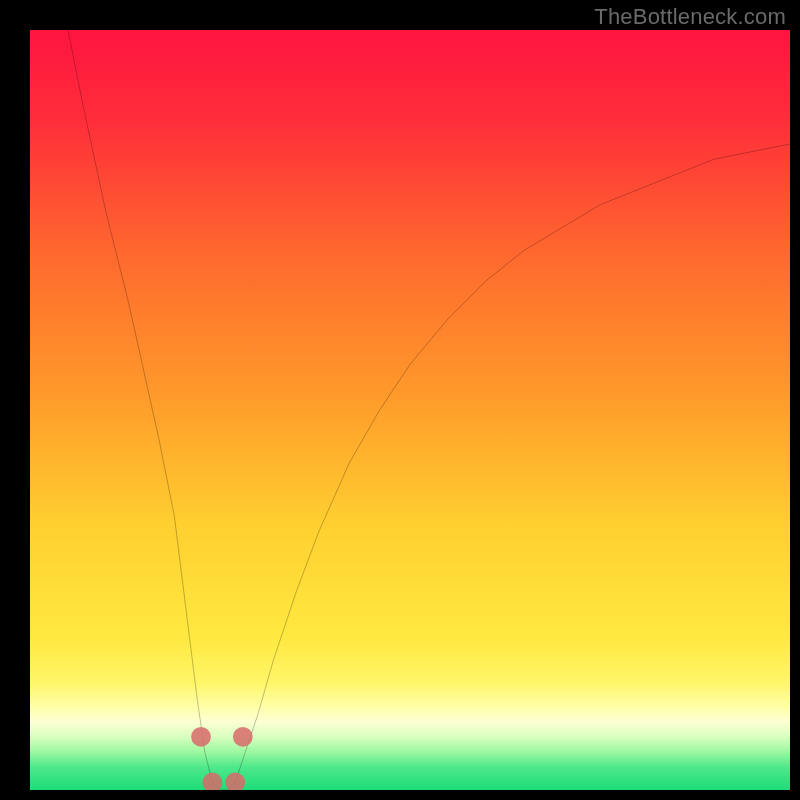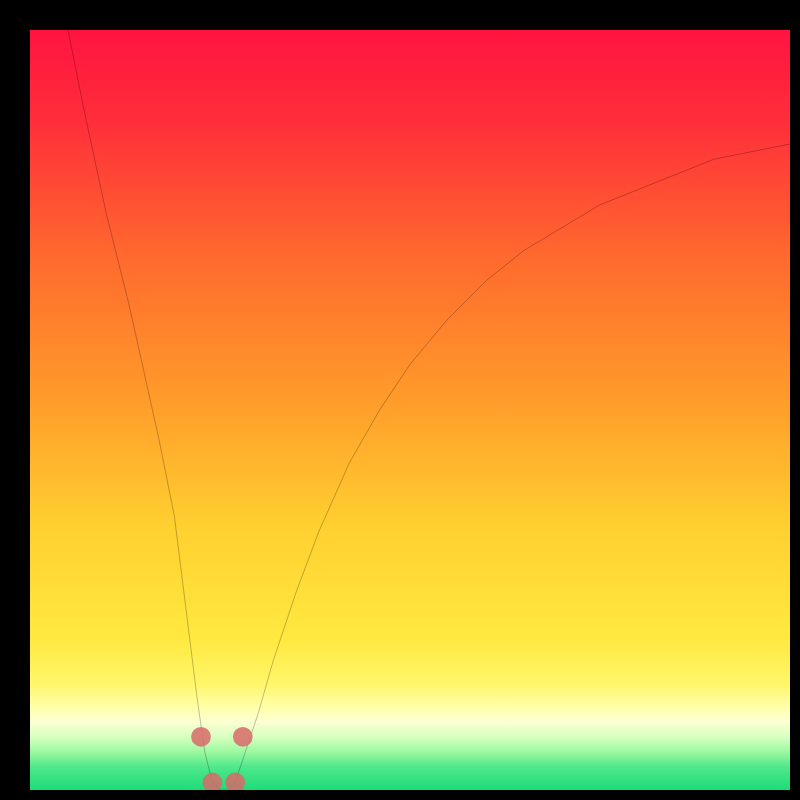--- a/index.html
+++ b/index.html
@@ -81,14 +81,15 @@
       <g class="markers" id="markers-group">
           <circle cx="22.50" cy="93.00" r="1.3"></circle>
           <circle cx="28.00" cy="93.00" r="1.3"></circle>
           <circle cx="24.00" cy="99.00" r="1.3"></circle>
           <circle cx="27.00" cy="99.00" r="1.3"></circle>
         </g>
     </svg>
 
   </div>
 
+  <div class="watermark">TheBottleneck.com</div>
 
 </div>
 
 </body></html>

